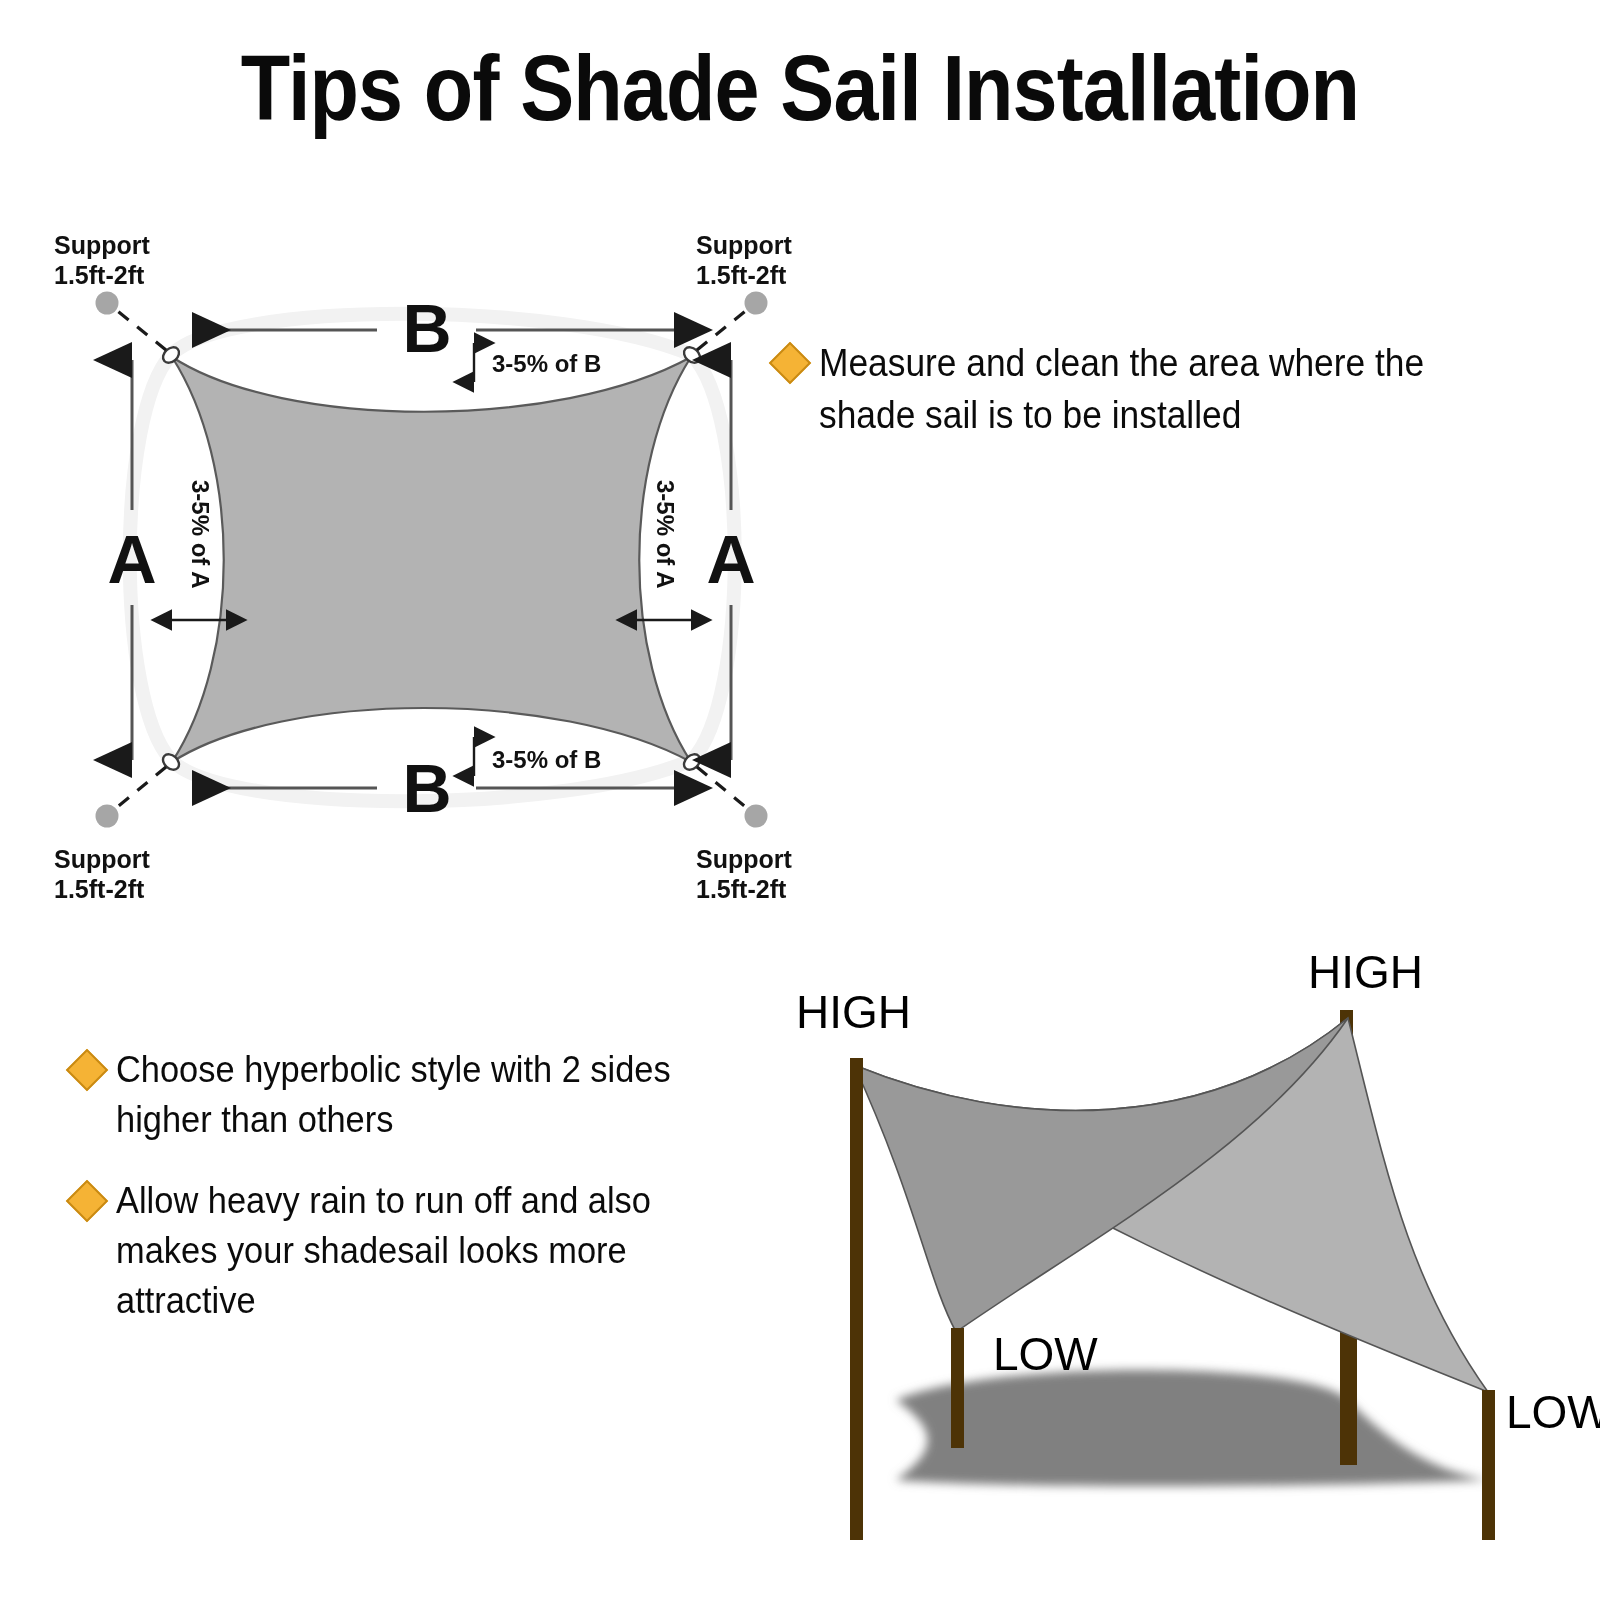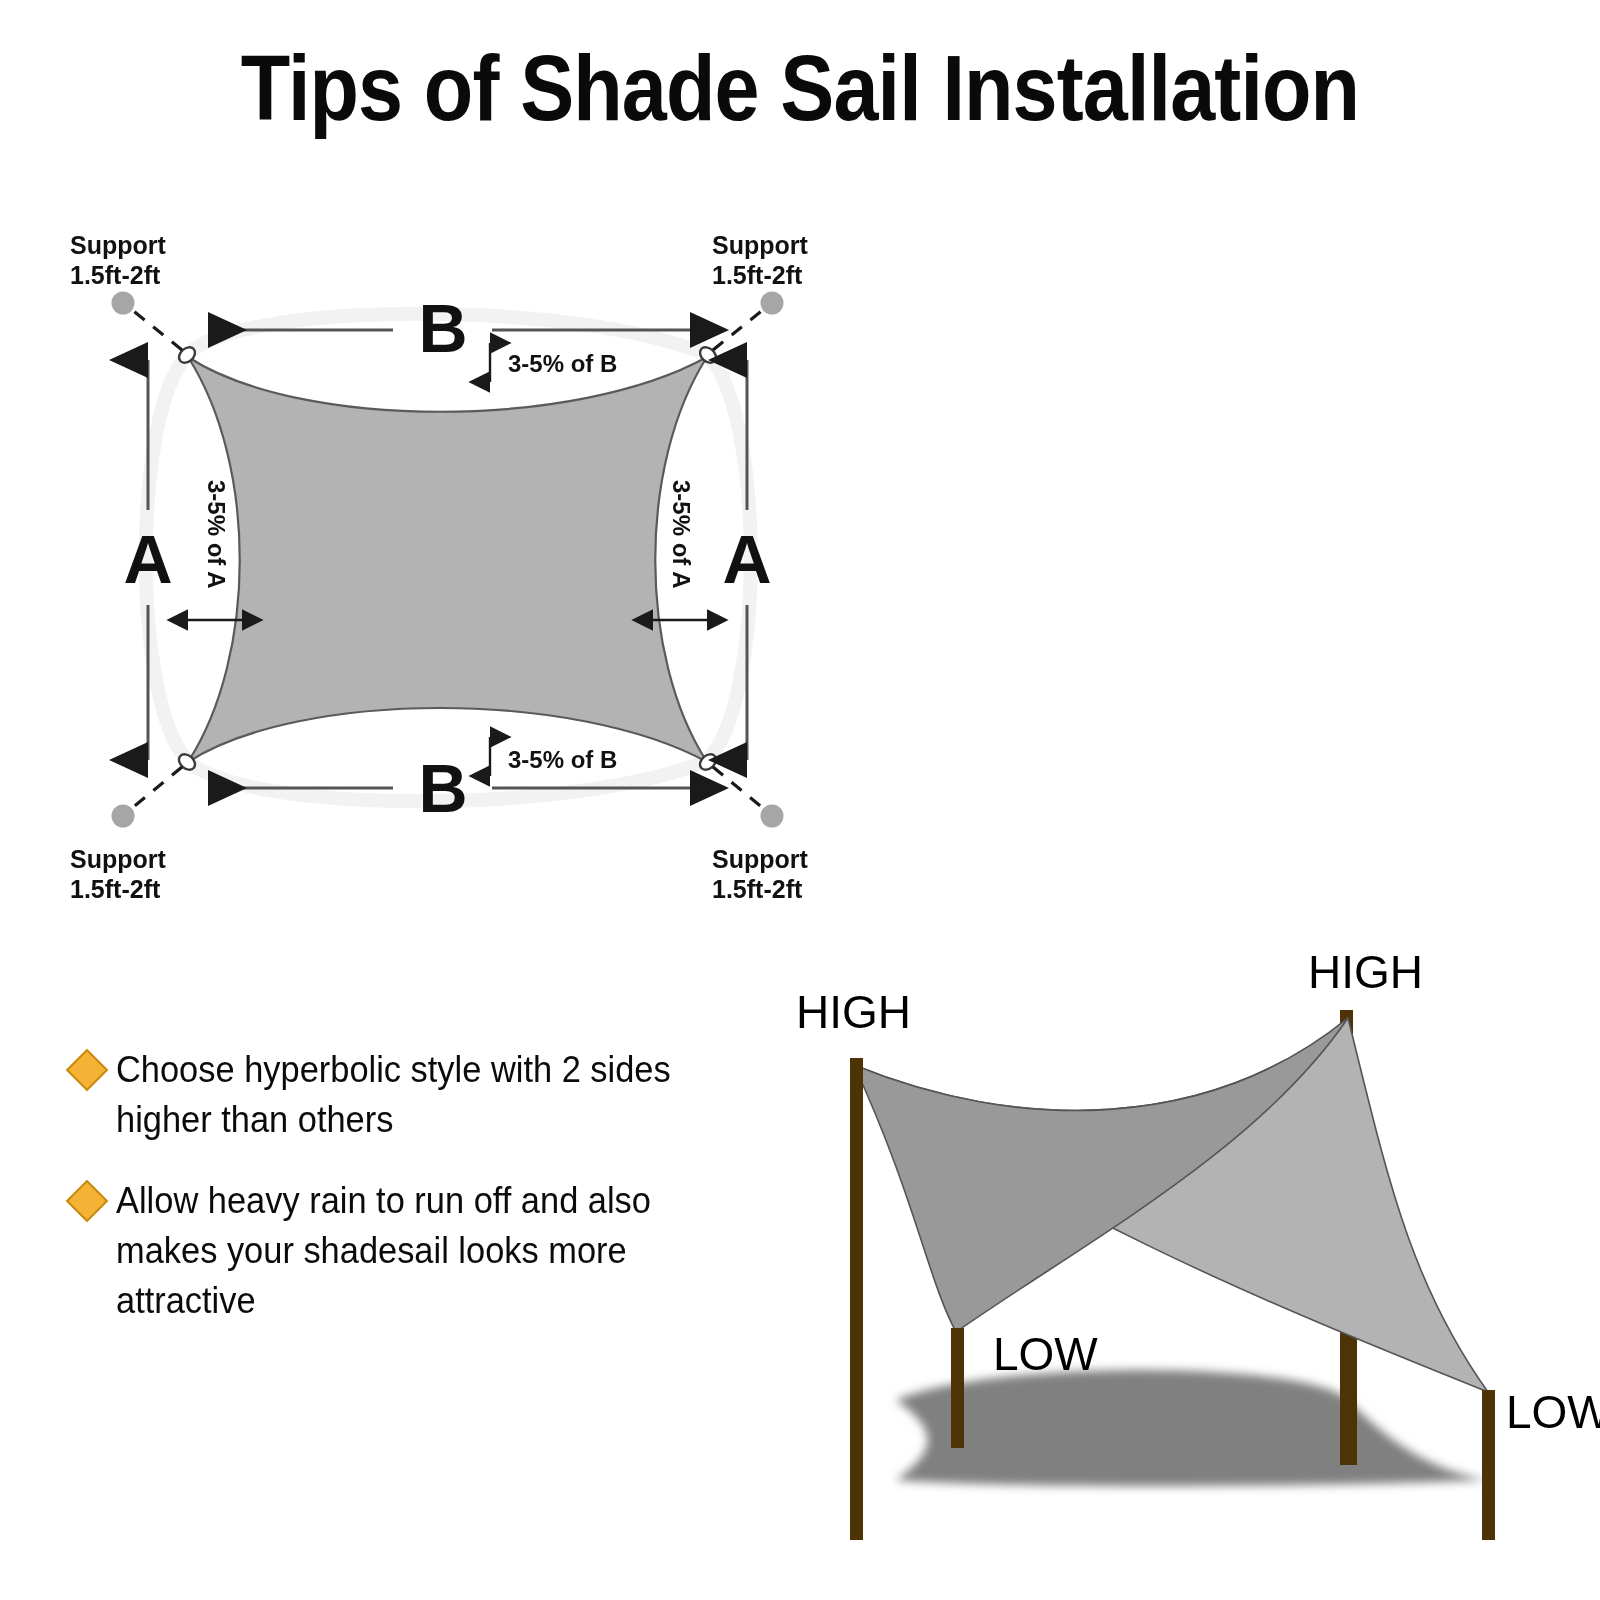--- a/index.html
+++ b/index.html
@@ -9,21 +9,21 @@
   
   #title{
     position:absolute;left:0;top:42px;width:1600px;text-align:center;
     font-family:"Liberation Sans","DejaVu Sans",sans-serif;
     font-weight:bold;font-size:92px;letter-spacing:-1px;
     transform:scaleX(0.88);transform-origin:50% 50%;
     color:#0a0a0a;white-space:nowrap;line-height:1;
   }
 
   
-  #diagram-rect{position:absolute;left:60px;top:200px;width:760px;height:720px;}
+  #diagram-rect{position:absolute;left:44px;top:200px;width:760px;height:720px;}
   #diagram-rect svg{display:block;}
 
   
   .bullet-list{position:absolute;}
   .bullet-item{display:flex;align-items:flex-start;margin-bottom:26px;}
   .dia{
     flex:0 0 auto;width:26px;height:26px;margin-right:14px;
     transform:rotate(45deg);
     background:#f5b335;border:2px solid #c98a13;
     margin-top:10px;
@@ -173,20 +173,24 @@
 
     <g>
       <line x1="593" y1="420" x2="647" y2="420" stroke="#1a1a1a" stroke-width="2.4" marker-start="url(#ts-l)" marker-end="url(#ts-r)"></line>
       <text x="613" y="280" class="svg-txt" font-size="24" font-weight="bold" transform="rotate(90 613 280)">3-5% of A</text>
     </g>
   </svg>
 </div>
 
 <div id="tips-top" class="bullet-list">
 
+  <div class="bullet-item">
+    <span class="dia"></span>
+    <span class="btxt">Measure and clean the area where the shade sail is to be installed</span>
+  </div>
 
 
 </div>
 
 <div id="tips-bottom" class="bullet-list">
 
   <div class="bullet-item">
     <span class="dia"></span>
     <span class="btxt">Choose hyperbolic style with 2 sides higher than others</span>
   </div>

